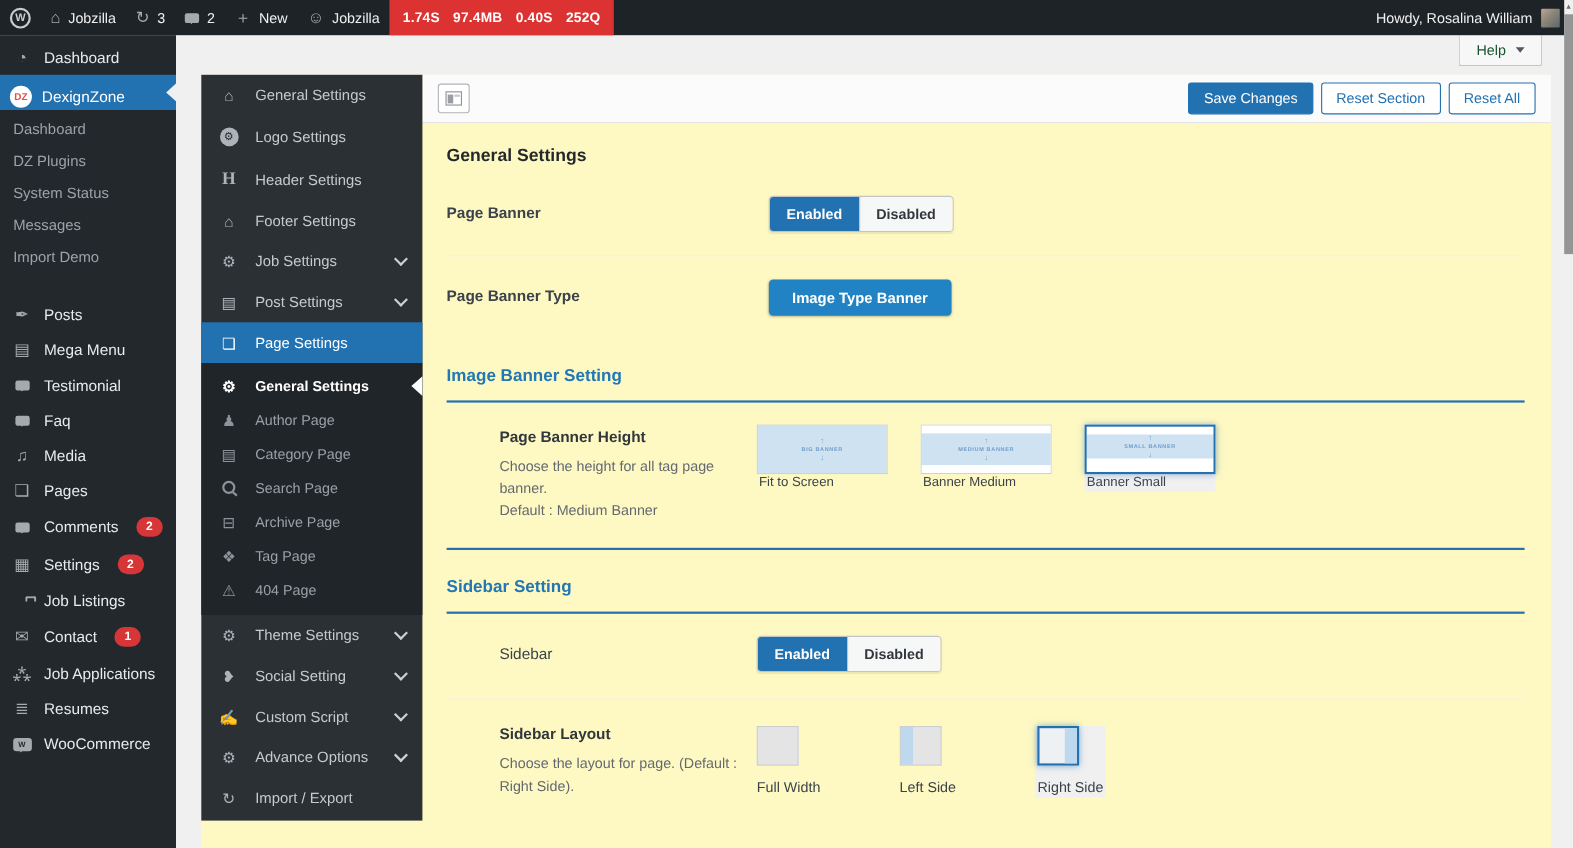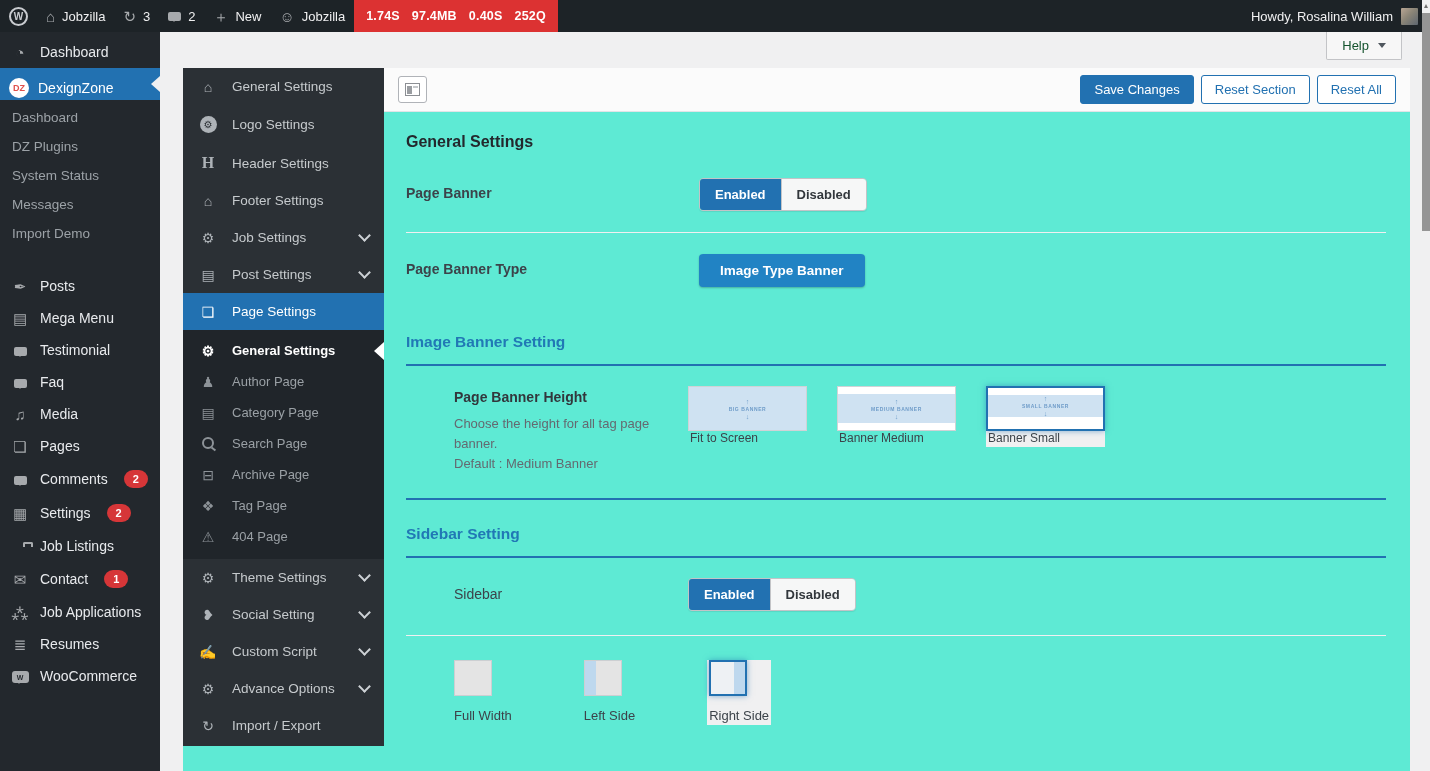--- a/index.html
+++ b/index.html
@@ -45,21 +45,21 @@
   .count{margin-left:7px;background:#d63638;color:#fff;font-size:11px;font-weight:bold;min-width:18px;
          height:18px;border-radius:9px;display:inline-flex;align-items:center;justify-content:center;padding:0 3px;}
   .case{position:relative;width:16px;height:11px;background:#a7aaad;border-radius:2px;margin:4px auto 0;}
   .case:before{content:"";position:absolute;top:-4px;left:3px;width:6px;height:3px;
                border:2px solid #a7aaad;border-bottom:none;border-radius:2px 2px 0 0;}
   .woo{position:relative;width:17px;height:12px;background:#a7aaad;border-radius:3px;margin:2px auto 0;
        display:flex;align-items:center;justify-content:center;font-size:7px;font-weight:bold;color:#23282d;}
   .woo:after{content:"";position:absolute;left:4px;bottom:-4px;border:3px solid transparent;border-top:4px solid #a7aaad;}
 
   
-  #card{position:absolute;left:183px;top:68px;right:20px;bottom:0;background:#5eead4;z-index:10;}
+  #card{position:absolute;left:183px;top:68px;right:20px;bottom:0;background:#fef9c3;z-index:10;}
   #main{margin-left:201px;}
 
   
   #panel{position:absolute;left:183px;top:68px;width:201px;background:#2b3035;color:#c6cacd;
          font-size:13.5px;z-index:20;padding-bottom:2px;}
   .p-item{display:flex;align-items:center;gap:14px;padding:11px 15px;cursor:pointer;position:relative;}
   .p-ico{width:20px;flex:0 0 20px;text-align:center;color:#aeb3b8;font-size:14px;line-height:1;}
   .chev{margin-left:auto;width:7px;height:7px;border-right:2.5px solid #cdd1d5;border-bottom:2.5px solid #cdd1d5;
         transform:rotate(45deg);margin-top:-4px;}
   .p-active{background:#2271b1;color:#fff;}
@@ -357,20 +357,24 @@
         </div>
         <div class="toggle" style="margin-left:0;">
           <span class="t-on">Enabled</span>
           <span class="t-off">Disabled</span>
         </div>
       </div>
 
       <hr class="light-hr">
 
       <div class="indent-row">
+        <div class="ind-lbl">
+          <div class="blbl">Sidebar Layout</div>
+          <div class="desc">Choose the layout for page. (Default : Right Side).</div>
+        </div>
         <div class="sq-opts">
           <div class="sq-opt">
             <div class="sq"></div>
             <div class="sq-label">Full Width</div>
           </div>
           <div class="sq-opt">
             <div class="sq leftband"></div>
             <div class="sq-label">Left Side</div>
           </div>
           <div class="sq-opt sel2">

